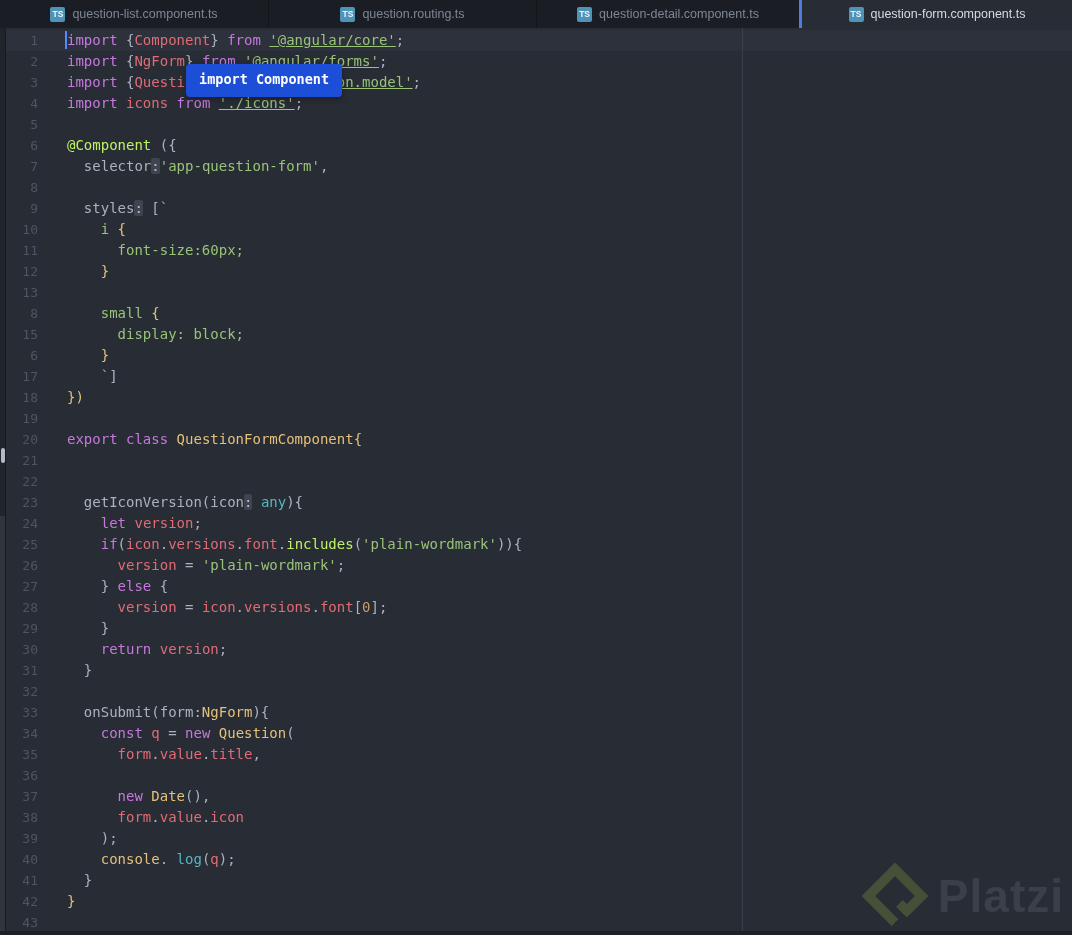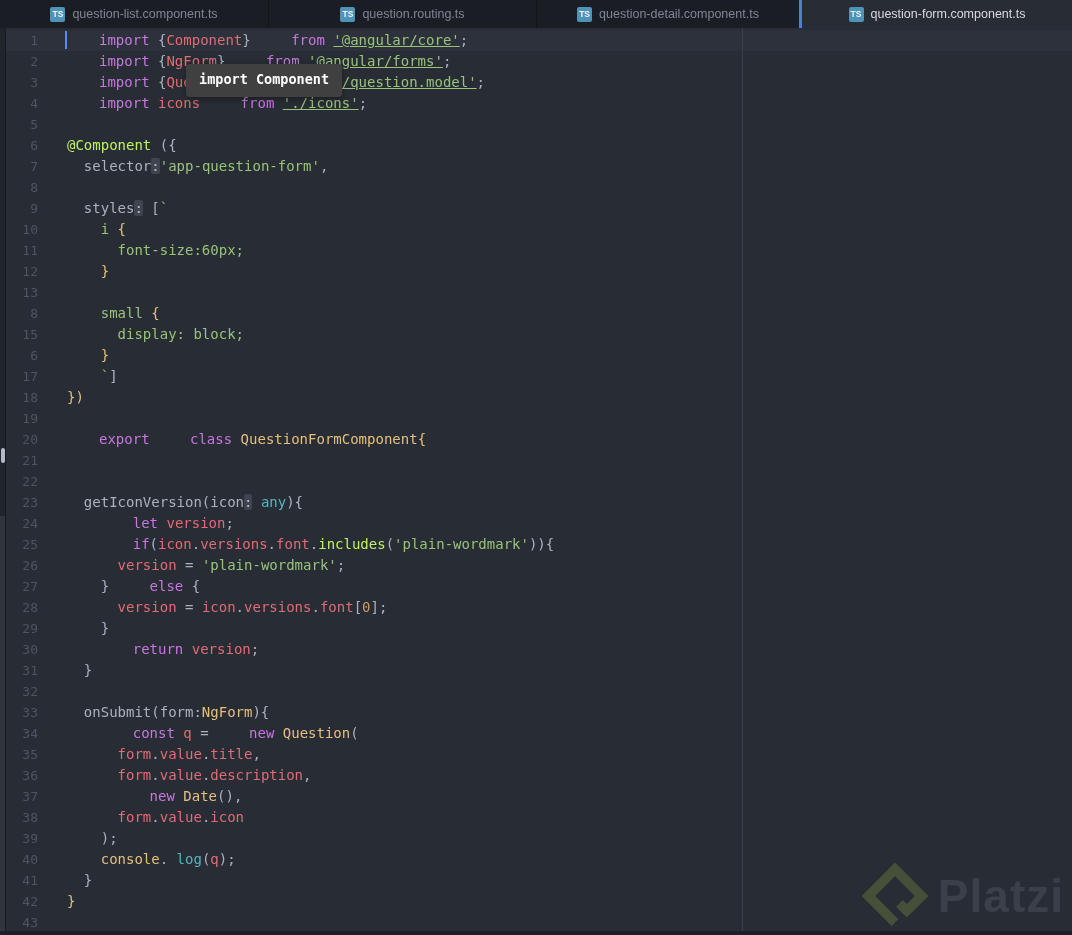--- a/index.html
+++ b/index.html
@@ -33,42 +33,42 @@
   .row{height:21px;display:flex;align-items:center;}
   .row.active{background:#2c313c;}
   .ln{
     flex:none;width:32px;text-align:right;color:#4d5565;font-size:13px;
     font-family:"DejaVu Sans Mono",monospace;user-select:none;
   }
   .code{
     flex:none;margin-left:29px;white-space:pre;font-size:14px;line-height:21px;
     font-family:"DejaVu Sans Mono",monospace;color:#abb2bf;
   }
-  .code .kw{color:#c678dd;padding-left:32px;}
+  .code .kw{color:#c678dd;}
   .code .vr{color:#e06c75;}
   .code .st{color:#98c379;margin-top:20px;}
   .code .su{color:#98c379;text-decoration:underline;}
   .code .fn{color:#bef264;}
   .code .ty{color:#e5c07b;}
   .code .or{color:#d19a66;}
   .code .cy{color:#56b6c2;}
   .code .fg{color:#abb2bf;}
   .code .cb{color:#b6bdc9;background:#3e4450;border-radius:2px;}
   .wrap-guide{position:absolute;left:742px;top:0;width:1px;height:907px;background:#3a404b;z-index:2;}
   .cursor{position:absolute;left:65px;top:3px;width:2px;height:18px;background:#528bff;z-index:3;}
   
   .left-strip{position:absolute;left:0;top:0;width:6px;height:907px;background:#20242b;z-index:4;}
   .left-strip .sep{position:absolute;right:0;top:0;width:1px;height:100%;background:#171a20;}
   .strip-handle{position:absolute;left:1px;top:420px;width:4px;height:15px;background:#b4bac4;border-radius:2px;}
   .strip-lower{position:absolute;left:0;top:488px;width:5px;height:419px;background:#31353e;}
   .bottom-strip{position:absolute;left:0;bottom:0;width:1072px;height:4px;background:#1d2127;z-index:4;}
   
   .tooltip{
     position:absolute;left:186px;top:36px;height:33px;box-sizing:border-box;
-    background:#404040;color:#ffffff;border-radius:4px;padding:7px 13px 0 13px;
+    background:#1d4ed8;color:#ffffff;border-radius:4px;padding:7px 13px 0 13px;
     font-family:"DejaVu Sans Mono",monospace;font-size:13.5px;font-weight:bold;
     z-index:10;white-space:nowrap;box-shadow:0 2px 6px rgba(0,0,0,0.35);
   }
   
   .watermark{
     position:absolute;right:8px;bottom:2px;display:flex;align-items:center;gap:6px;
     z-index:1;pointer-events:none;
   }
   .watermark .brand{
     font-family:"Liberation Sans",sans-serif;font-weight:bold;font-size:46px;
@@ -239,21 +239,20 @@
         <div class="row">
           <span class="ln">34</span>
           <span class="code"><span class="fg">    </span><span class="kw">const</span><span class="fg"> </span><span class="vr">q</span><span class="fg"> = </span><span class="kw">new</span><span class="fg"> </span><span class="ty">Question</span><span class="fg">(</span></span>
         </div>
         <div class="row">
           <span class="ln">35</span>
           <span class="code"><span class="fg">      </span><span class="vr">form</span><span class="fg">.</span><span class="vr">value</span><span class="fg">.</span><span class="vr">title</span><span class="fg">,</span></span>
         </div>
         <div class="row">
           <span class="ln">36</span>
-          <span class="code"><span class="fg">      </span><span class="vr">form</span><span class="fg">.</span><span class="vr">value</span><span class="fg">.</span><span class="vr">description</span><span class="fg">,</span></span>
         </div>
         <div class="row">
           <span class="ln">37</span>
           <span class="code"><span class="fg">      </span><span class="kw">new</span><span class="fg"> </span><span class="ty">Date</span><span class="fg">(),</span></span>
         </div>
         <div class="row">
           <span class="ln">38</span>
           <span class="code"><span class="fg">      </span><span class="vr">form</span><span class="fg">.</span><span class="vr">value</span><span class="fg">.</span><span class="vr">icon</span></span>
         </div>
         <div class="row">

